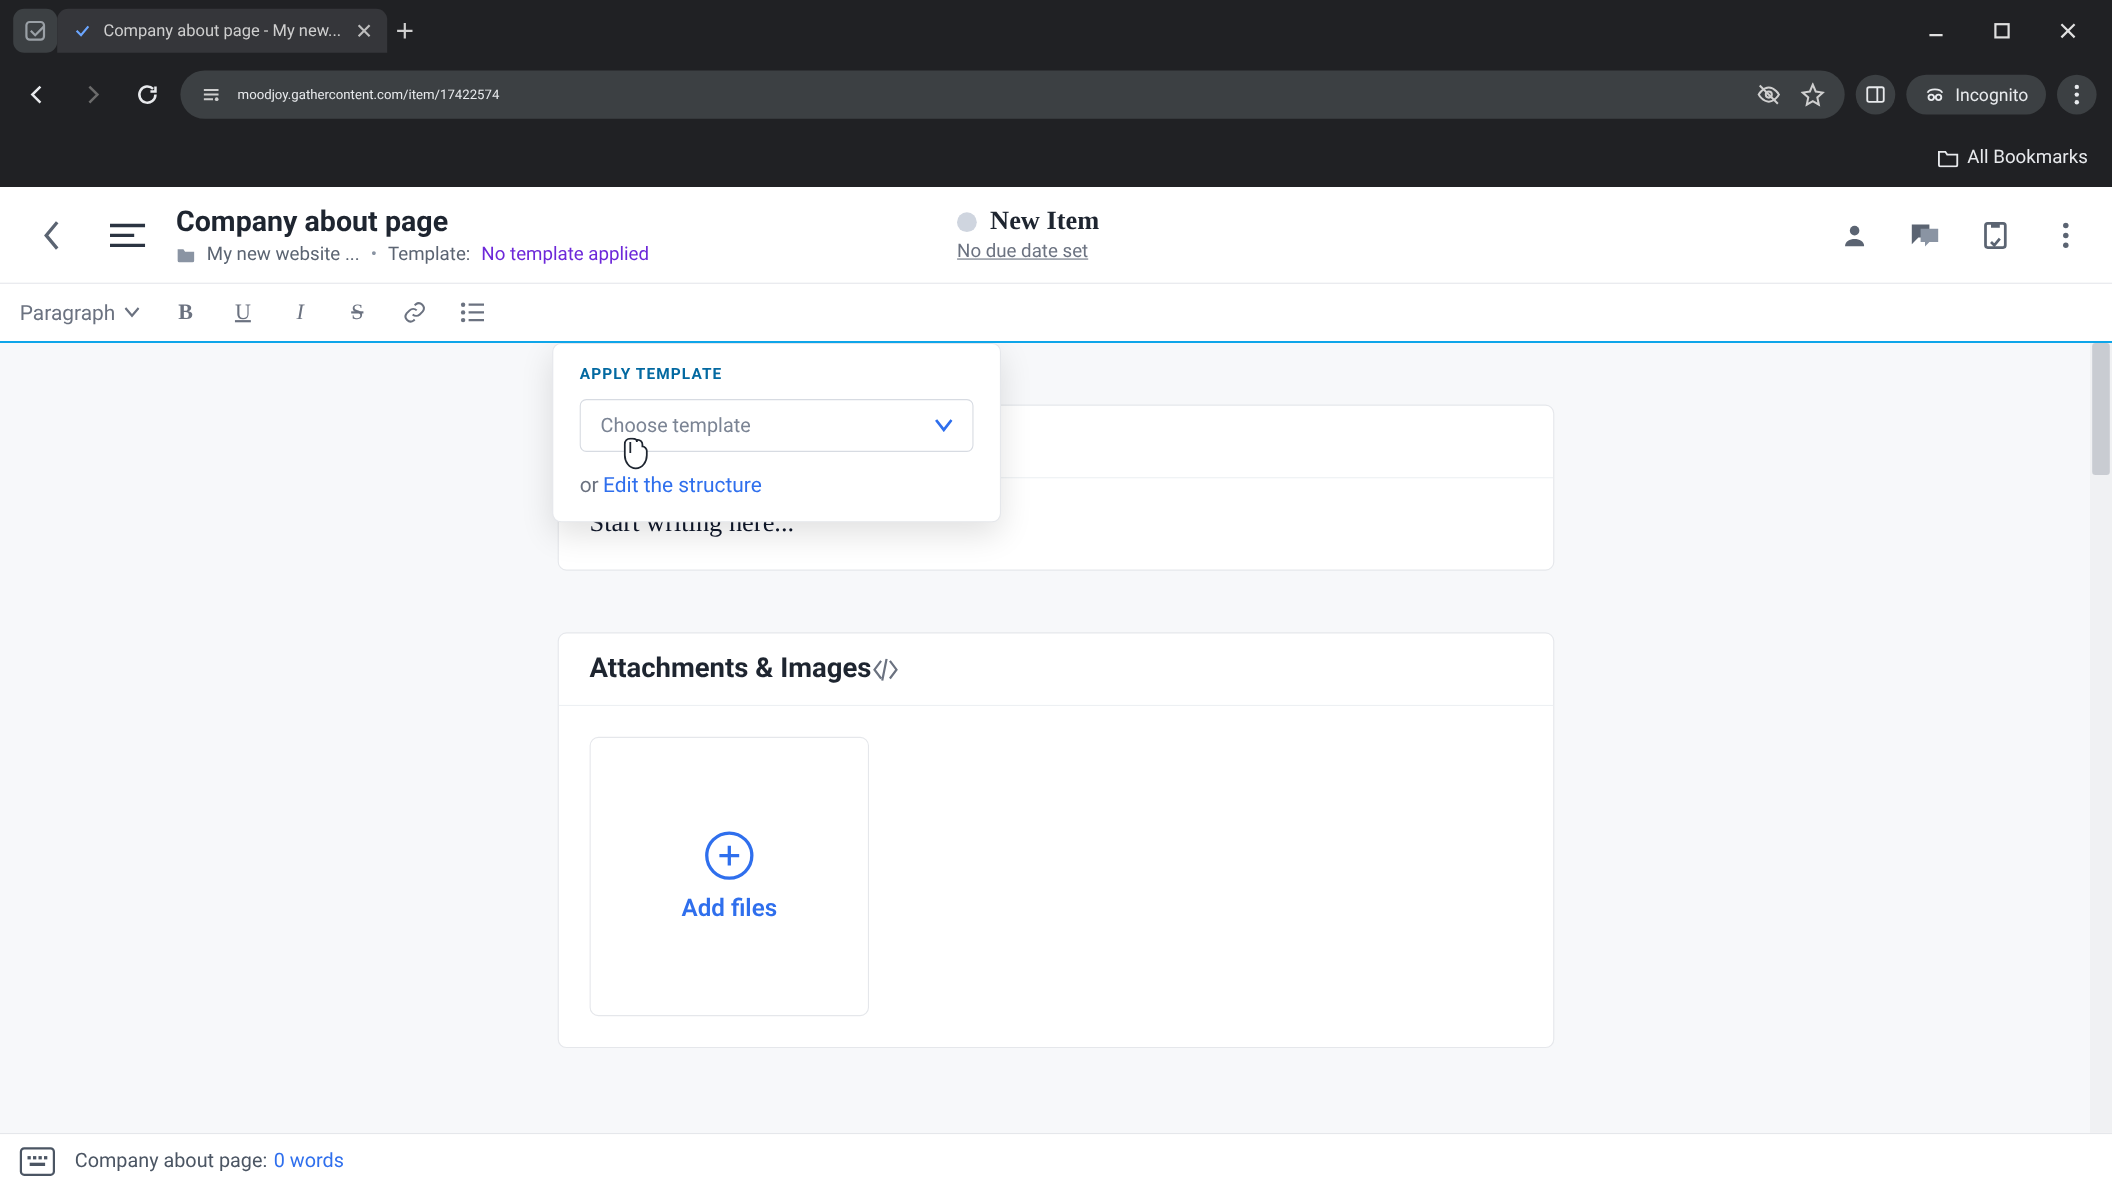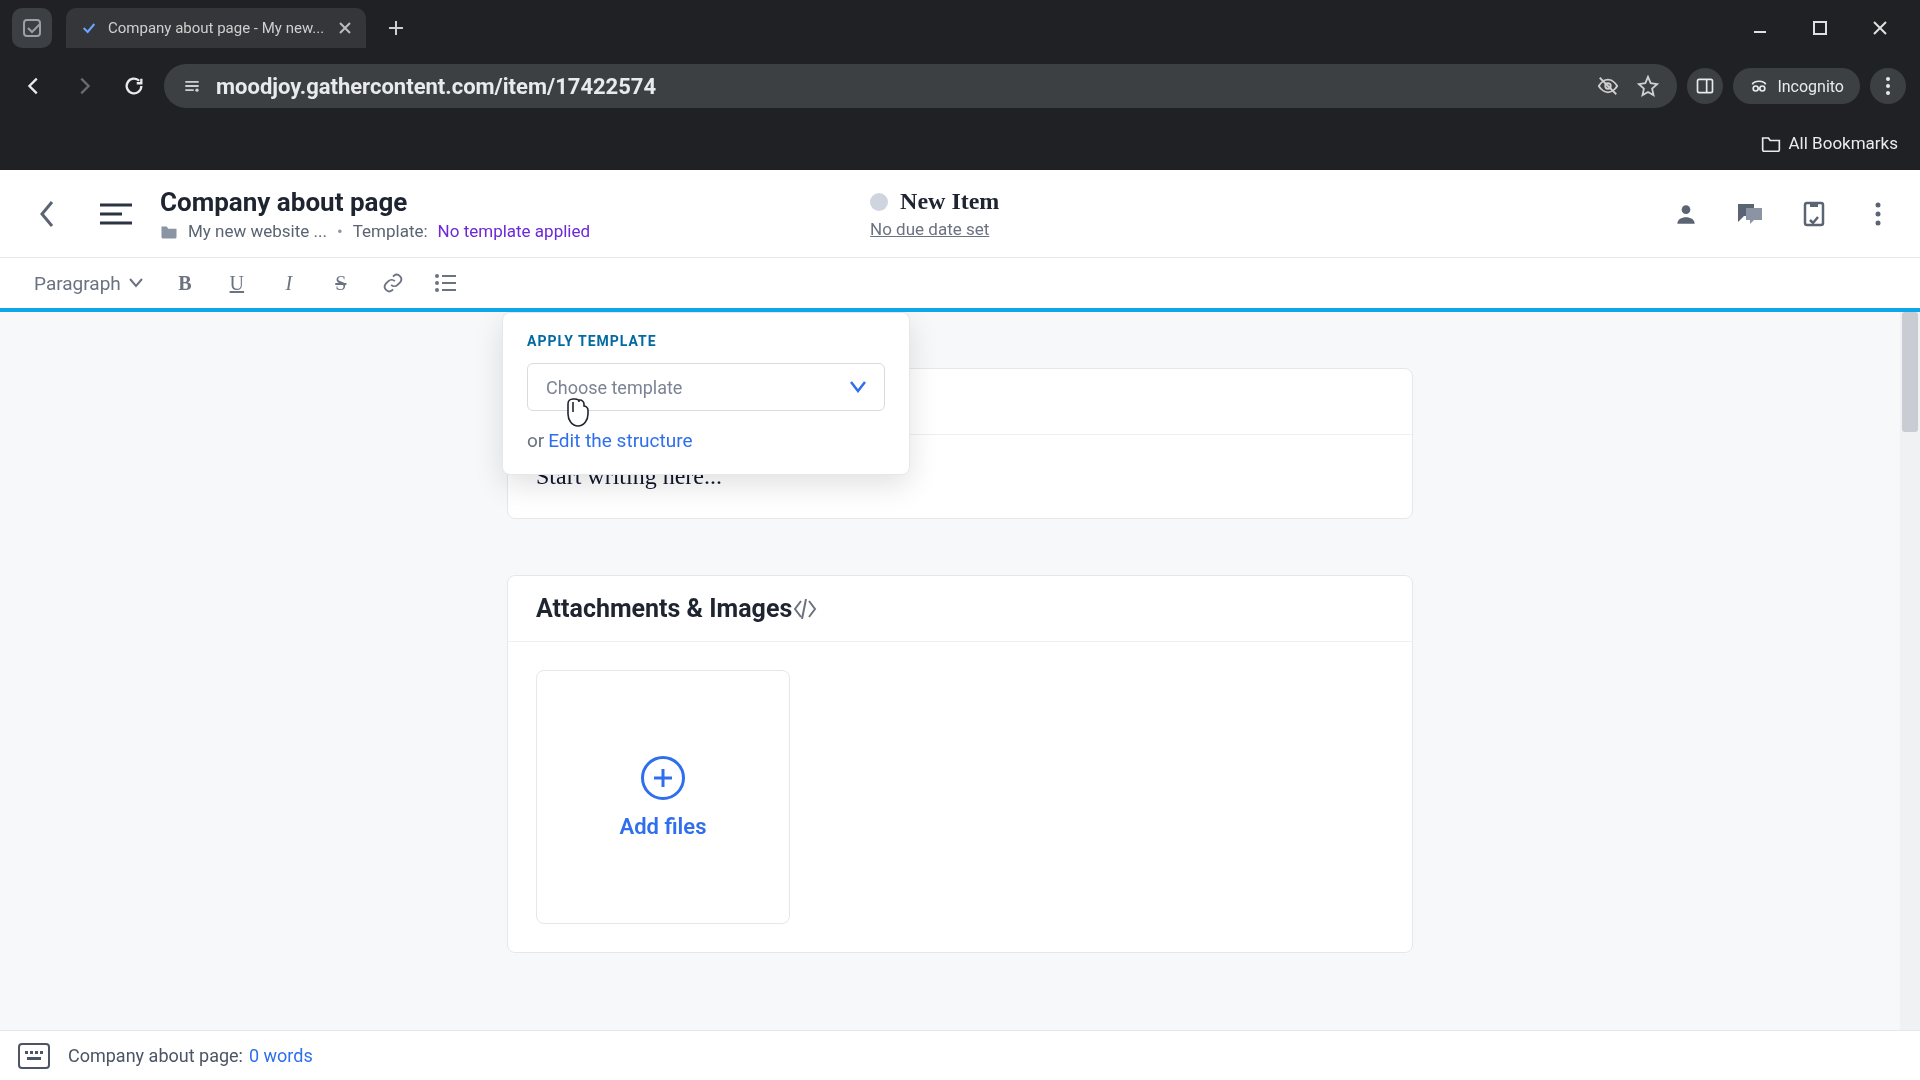--- a/index.html
+++ b/index.html
@@ -1,34 +1,34 @@
 <!DOCTYPE html>
 <html><head>
 <meta charset="utf-8">
 <style>
   * { box-sizing: border-box; margin: 0; padding: 0; }
   html, body { width: 1920px; height: 1080px; overflow: hidden; font-family: -apple-system, BlinkMacSystemFont, "Segoe UI", Roboto, Arial, sans-serif; }
   body { background: #fff; }
 
   
   .browser-chrome { background: #202124; color: #e8eaed; }
-  .tab-strip { display: flex; align-items: center; height: 56px; padding: 0 12px; gap: 14px; }
+  .tab-strip { display: flex; align-items: center; height: 56px; padding: 0 12px; gap: 0; }
   .tab-appicon { width: 40px; height: 40px; background: #3c4043; border-radius: 10px; display:flex; align-items:center; justify-content:center; }
   .tab { display: flex; align-items: center; gap: 10px; background: #35363a; border-radius: 10px 10px 0 0; padding: 8px 14px; height: 40px; min-width: 300px; max-width: 320px; }
   .tab .favicon { width: 18px; height: 18px; display:flex; align-items:center; justify-content:center; color:#6ba6ff; }
   .tab .title { flex: 1; font-size: 15px; color: #cfcfcf; white-space: nowrap; overflow: hidden; text-overflow: ellipsis; }
   .tab .close { color: #bdbdbd; display:flex; }
   .newtab { color: #cfcfcf; display:flex; align-items:center; justify-content:center; width: 32px; height:32px; border-radius:50%; }
   .window-controls { margin-left: auto; display:flex; gap: 28px; color: #e0e0e0; padding-right: 12px; }
   .win-btn { width: 32px; height: 32px; display:flex; align-items:center; justify-content:center; }
 
   .addr-row { display:flex; align-items:center; gap: 10px; height: 60px; padding: 0 14px; }
   .nav-btn { width: 40px; height:40px; border-radius:50%; display:flex; align-items:center; justify-content:center; color:#cfcfcf; }
   .nav-btn.disabled { color:#6b6b6b; }
-  .url-bar { flex:1; background:#3c4043; border-radius: 30px; height:44px; display:flex; align-items:center; padding:0 18px; gap:14px; color:#e8eaed; font-size:22px;font-weight:bold; }
+  .url-bar { flex:1; background:#3c4043; border-radius: 30px; height:44px; display:flex; align-items:center; padding:0 18px; gap:14px; color:#e8eaed; font-size:12px; }
   .url-bar .left-icons { display:flex; align-items:center; gap:14px; color:#cfcfcf; }
   .url-bar .url-text { flex:1; }
   .url-bar .right-icons { display:flex; align-items:center; gap:18px; color:#cfcfcf; }
   .profile-area { display:flex; align-items:center; gap:10px; }
   .incognito-chip { display:flex; align-items:center; gap:8px; background:#3c4043; color:#e8eaed; padding:8px 16px; border-radius:22px; font-size:16px; }
   .chip-icon { width:36px; height:36px; border-radius:50%; display:flex; align-items:center; justify-content:center; background:#3c4043; color:#e8eaed; }
 
   .bookmarks-row { display:flex; align-items:center; justify-content:flex-end; height:54px; padding:0 22px; gap:10px; color:#e8eaed; font-size:17px; }
   .bookmarks-row .folder { display:flex; align-items:center; gap:8px; }
 
@@ -45,21 +45,21 @@
   .crumbs .link { color:#6d28d9; }
   .status-group { display:flex; flex-direction:column; gap:4px; margin-left:260px; }
   .status-row { display:flex; align-items:center; gap:12px; }
   .status-dot { width:18px; height:18px; border-radius:50%; background:#cfd5df; }
   .status-text { font-size:24px; font-weight:700; color:#1e2530;font-family:Liberation Serif, serif; }
   .due { font-size:17px; color:#6b7280; text-decoration:underline; }
   .header-right { margin-left:auto; display:flex; align-items:center; gap:28px; color:#5b6472; }
   .hdr-icon { width:36px; height:36px; display:flex; align-items:center; justify-content:center; }
 
   
-  .toolbar { display:flex; align-items:center; height:54px; padding:0 24px; gap:12px; border-bottom:4px solid #0ea5e9; color:#6b7280; }
+  .toolbar { display:flex; align-items:center; height:54px; padding:0 8px; gap:12px; border-bottom:2px solid #0ea5e9; color:#6b7280; }
   .para-select { display:flex; align-items:center; gap:8px; font-size:19px; padding:6px 10px; border-radius:6px; }
   .fmt-btn { width:40px; height:40px; display:flex; align-items:center; justify-content:center; font-size:20px; color:#6b7280; }
   .fmt-b { font-weight:700; font-family: Georgia, serif; }
   .fmt-u { text-decoration:underline; font-family: Georgia, serif; }
   .fmt-i { font-style:italic; font-family: Georgia, serif; }
   .fmt-s { text-decoration:line-through; font-family: Georgia, serif; }
 
   
   .canvas { flex:1; background:#f7f8fa; overflow:auto; position:relative; }
   .canvas-inner { margin:0 auto; width:906px; padding:56px 0 60px; }

